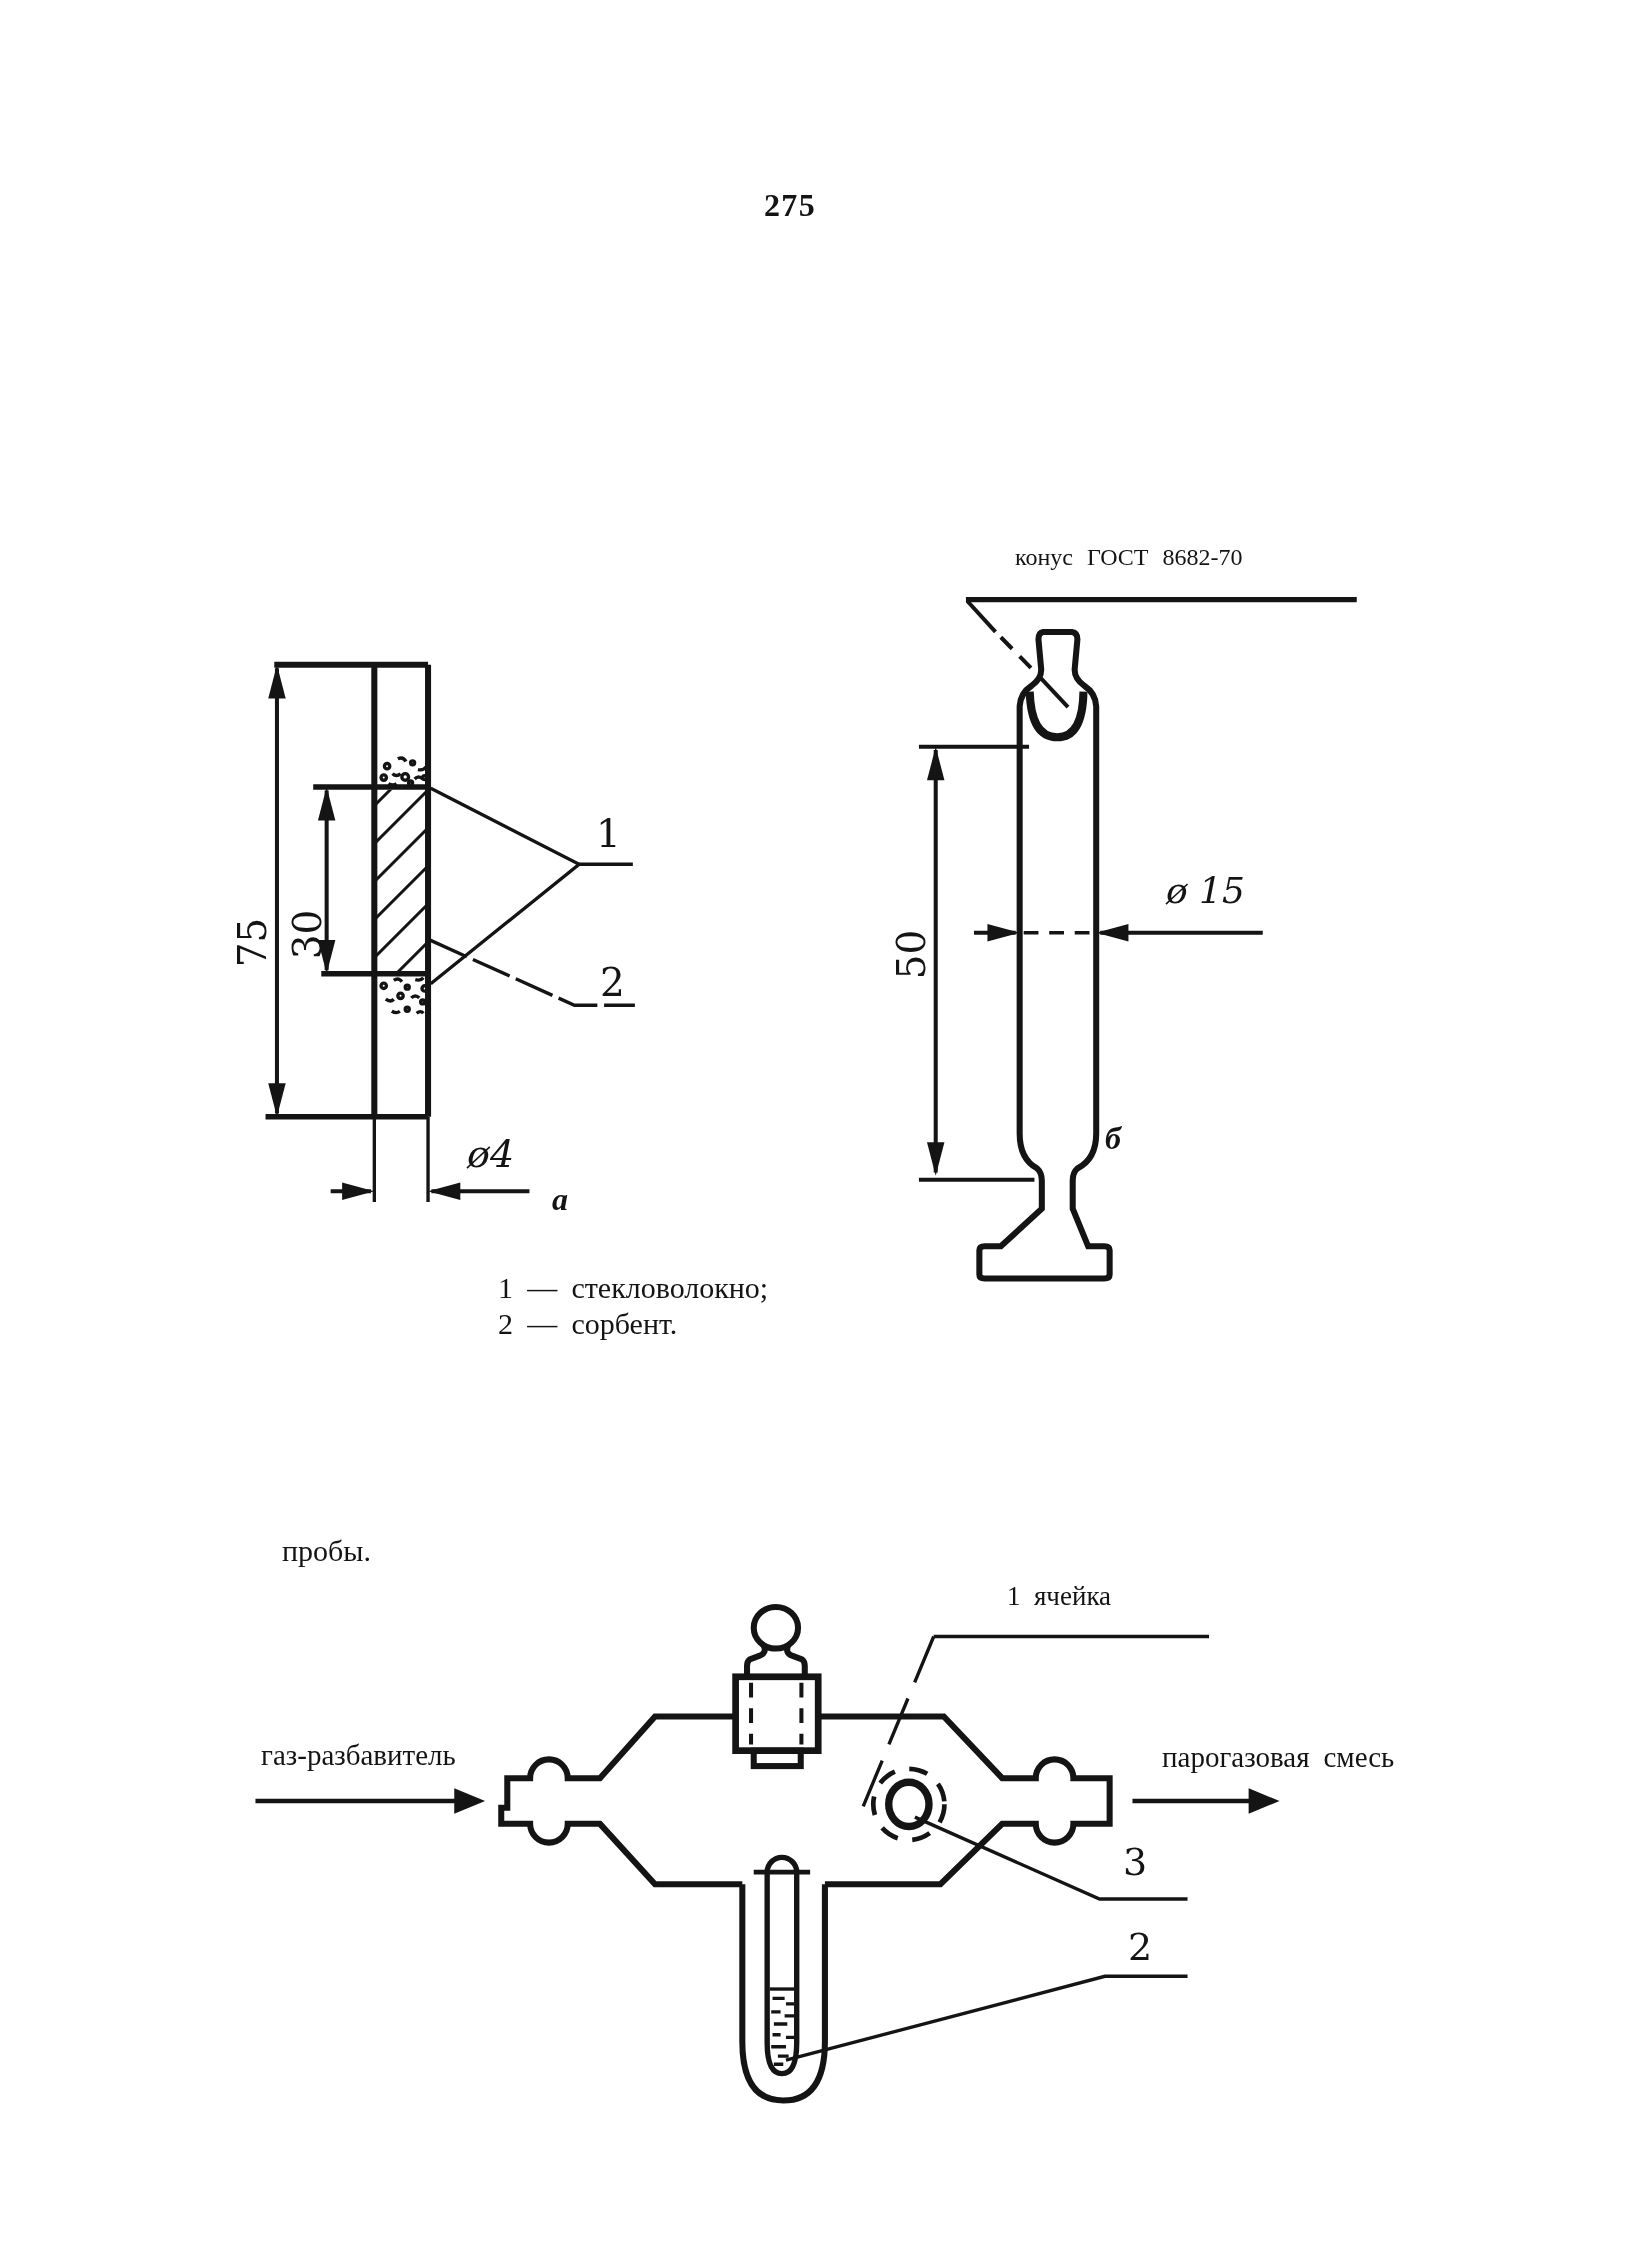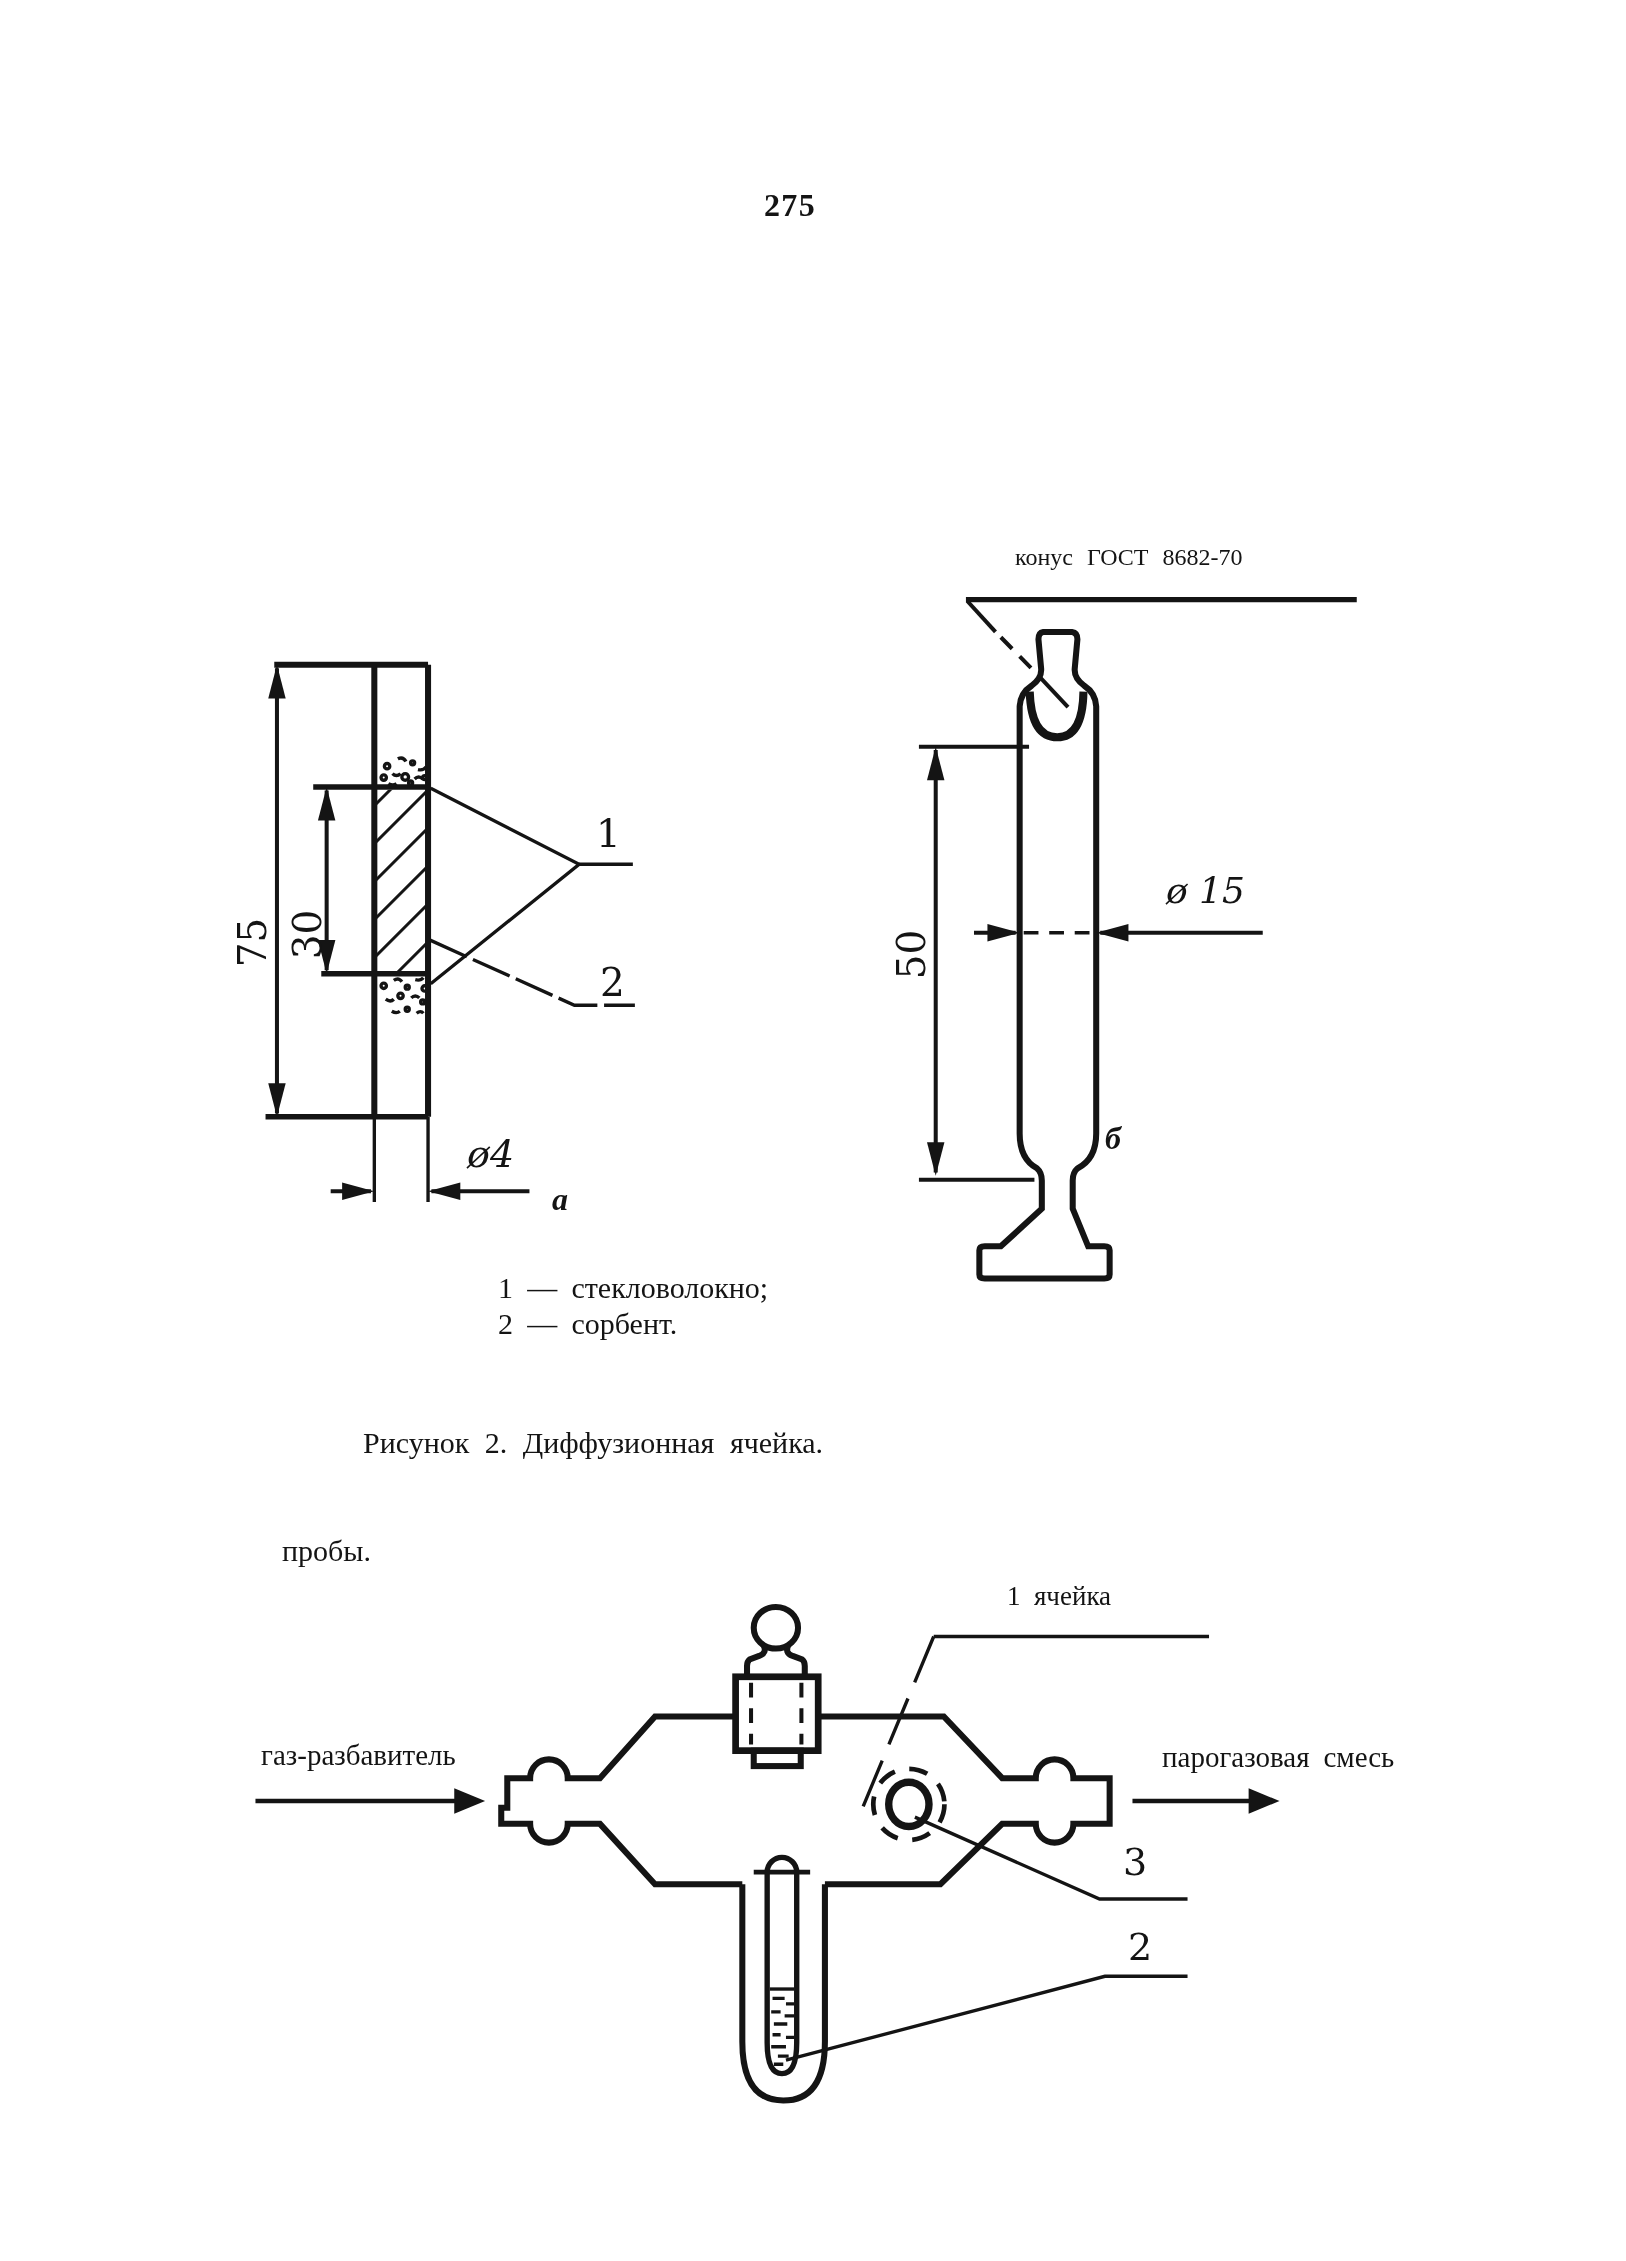--- a/index.html
+++ b/index.html
@@ -203,21 +203,20 @@
 
   <div class="txt partletter" style="left:552px;top:1181px;">а</div>
   <div class="txt partletter" style="left:1105px;top:1120px;">б</div>
 
   <div class="txt callout" style="left:596px;top:811px;">1</div>
   <div class="txt callout" style="left:600px;top:960px;">2</div>
 
   <div class="txt legend" style="left:498px;top:1271px;">1 — стекловолокно;</div>
   <div class="txt legend" style="left:498px;top:1307px;">2 — сорбент.</div>
 
-  <div class="txt caption" style="left:363px;top:1426px;">Рисунок 2. Диффузионная ячейка.</div>
   <div class="txt legend" style="left:282px;top:1534px;">пробы.</div>
 
   <div class="txt flowlabel" style="left:1007px;top:1581px;font-size:27px;text-align:center;">1 ячейка</div>
   <div class="txt flowlabel" style="left:261px;top:1739px;">газ-разбавитель</div>
   <div class="txt flowlabel" style="left:1162px;top:1741px;text-align:center;">парогазовая смесь</div>
 
   <div class="txt callout" style="left:1123px;top:1840px;font-size:38px;">3</div>
   <div class="txt callout" style="left:1128px;top:1925px;font-size:38px;">2</div>
 
 </div>

